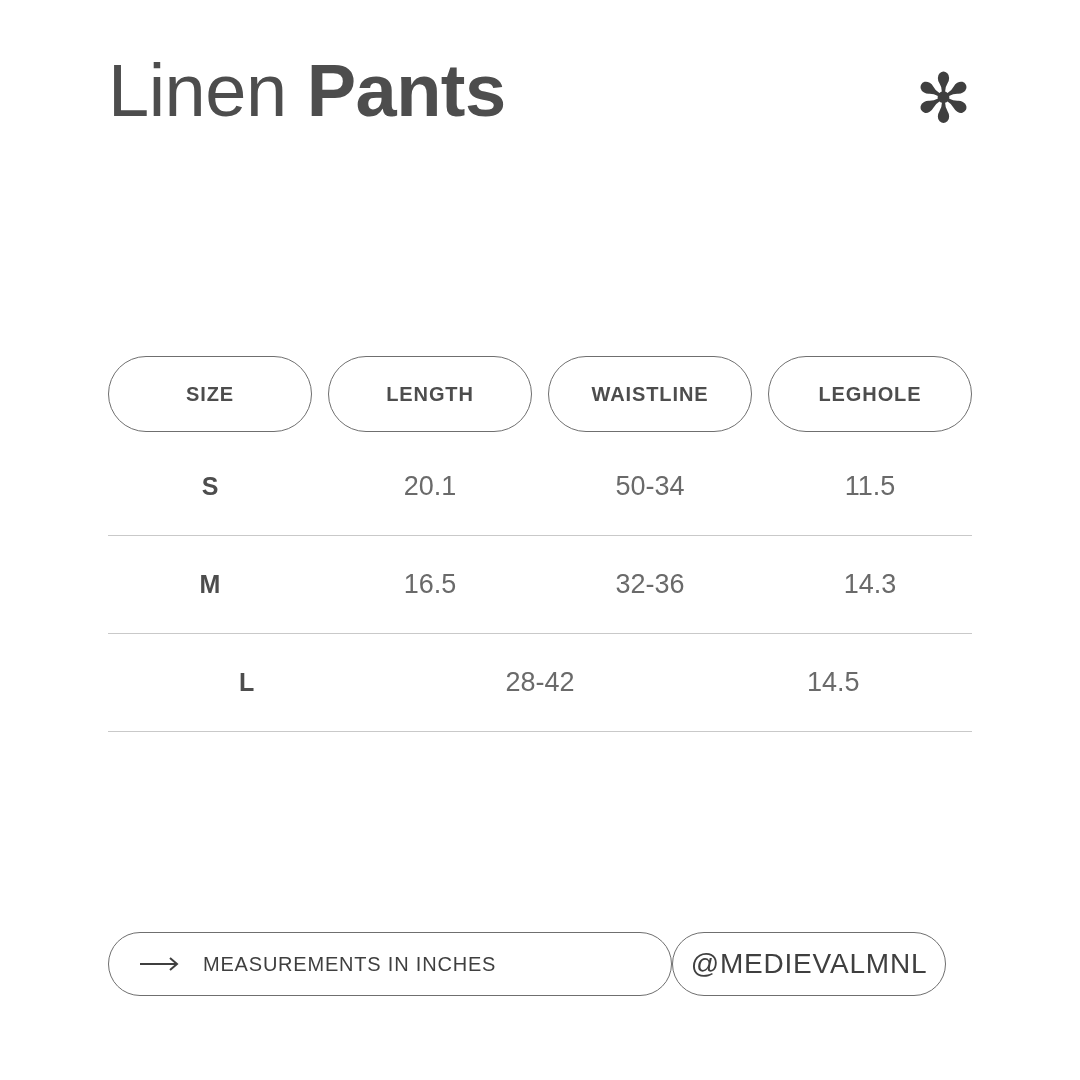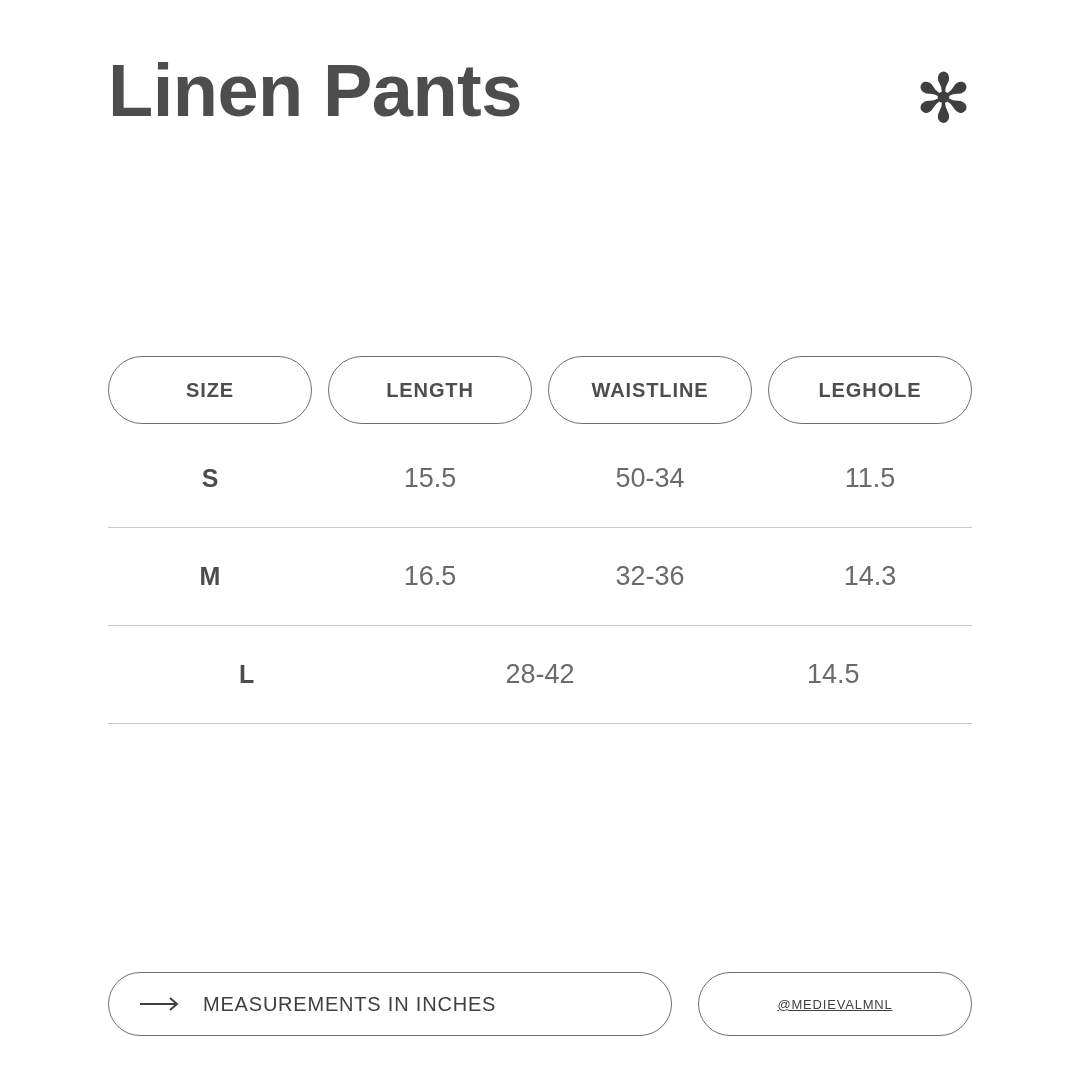--- a/index.html
+++ b/index.html
@@ -32,21 +32,21 @@
     justify-content: space-between;
   }
   .title {
     font-size: 74px;
     line-height: 1.05;
     letter-spacing: -0.5px;
     color: #4d4d4d;
     white-space: nowrap;
   }
   .title .thin {
-    font-weight: 700;
+    font-weight: 400;
     margin-top: 45px;
   }
   .title .bold {
     font-weight: 700;
     margin-top: 13px;
   }
   .asterisk {
     font-size: 68px;
     line-height: 1;
     color: #3f3f3f;
@@ -61,21 +61,21 @@
     left: 108px;
     top: 356px;
     width: 864px;
   }
   .head-row {
     display: flex;
     gap: 16px;
   }
   .head-cell {
     flex: 1 1 0;
-    height: 68px;
+    height: 76px;
     border: 1.4px solid #6f6f6f;
     border-radius: 40px;
     display: flex;
     align-items: center;
     justify-content: center;
     font-size: 20px;
     font-weight: 700;
     letter-spacing: 0.9px;
     color: #4d4d4d;
     box-sizing: border-box;
@@ -101,24 +101,24 @@
   .data-cell.size-label {
     font-weight: 700;
     font-size: 25px;
     color: #4d4d4d;
   }
 
   
   .footer {
     position: absolute;
     left: 108px;
-    top: 972px;
+    top: 932px;
     width: 864px;
     display: flex;
-    justify-content: space-between;
+    justify-content: flex-start;
     align-items: center;
   }
   .pill {
     border: 1.4px solid #6f6f6f;
     border-radius: 40px;
     height: 64px;
     display: flex;
     align-items: center;
     box-sizing: border-box;
   }
@@ -133,24 +133,23 @@
     color: #3f3f3f;
   }
   .footer-note-text {
     font-size: 20px;
     letter-spacing: 0.8px;
     color: #3f3f3f;
   }
   .footer-handle {
     width: 274px;
     justify-content: center;
-    font-size: 13px;
+    font-size: 28px;
     letter-spacing: 0.8px;
     color: #3f3f3f;
-    text-decoration: underline;
   }
 </style>
 </head>
 <body>
 
 <div class="page">
 
   <div class="header">
     <div class="title">
       <span class="thin">Linen </span><span class="bold">Pants</span>
@@ -164,21 +163,21 @@
       <div class="head-cell">SIZE</div>
       <div class="head-cell">LENGTH</div>
       <div class="head-cell">WAISTLINE</div>
       <div class="head-cell">LEGHOLE</div>
     </div>
 
     <div class="body-rows">
 
       <div class="data-row">
         <div class="data-cell size-label">S</div>
-        <div class="data-cell">15.5</div>
+        <div class="data-cell">20.1</div>
         <div class="data-cell">50-34</div>
         <div class="data-cell">11.5</div>
       </div>
 
       <div class="data-row">
         <div class="data-cell size-label">M</div>
         <div class="data-cell">16.5</div>
         <div class="data-cell">32-36</div>
         <div class="data-cell">14.3</div>
       </div>

